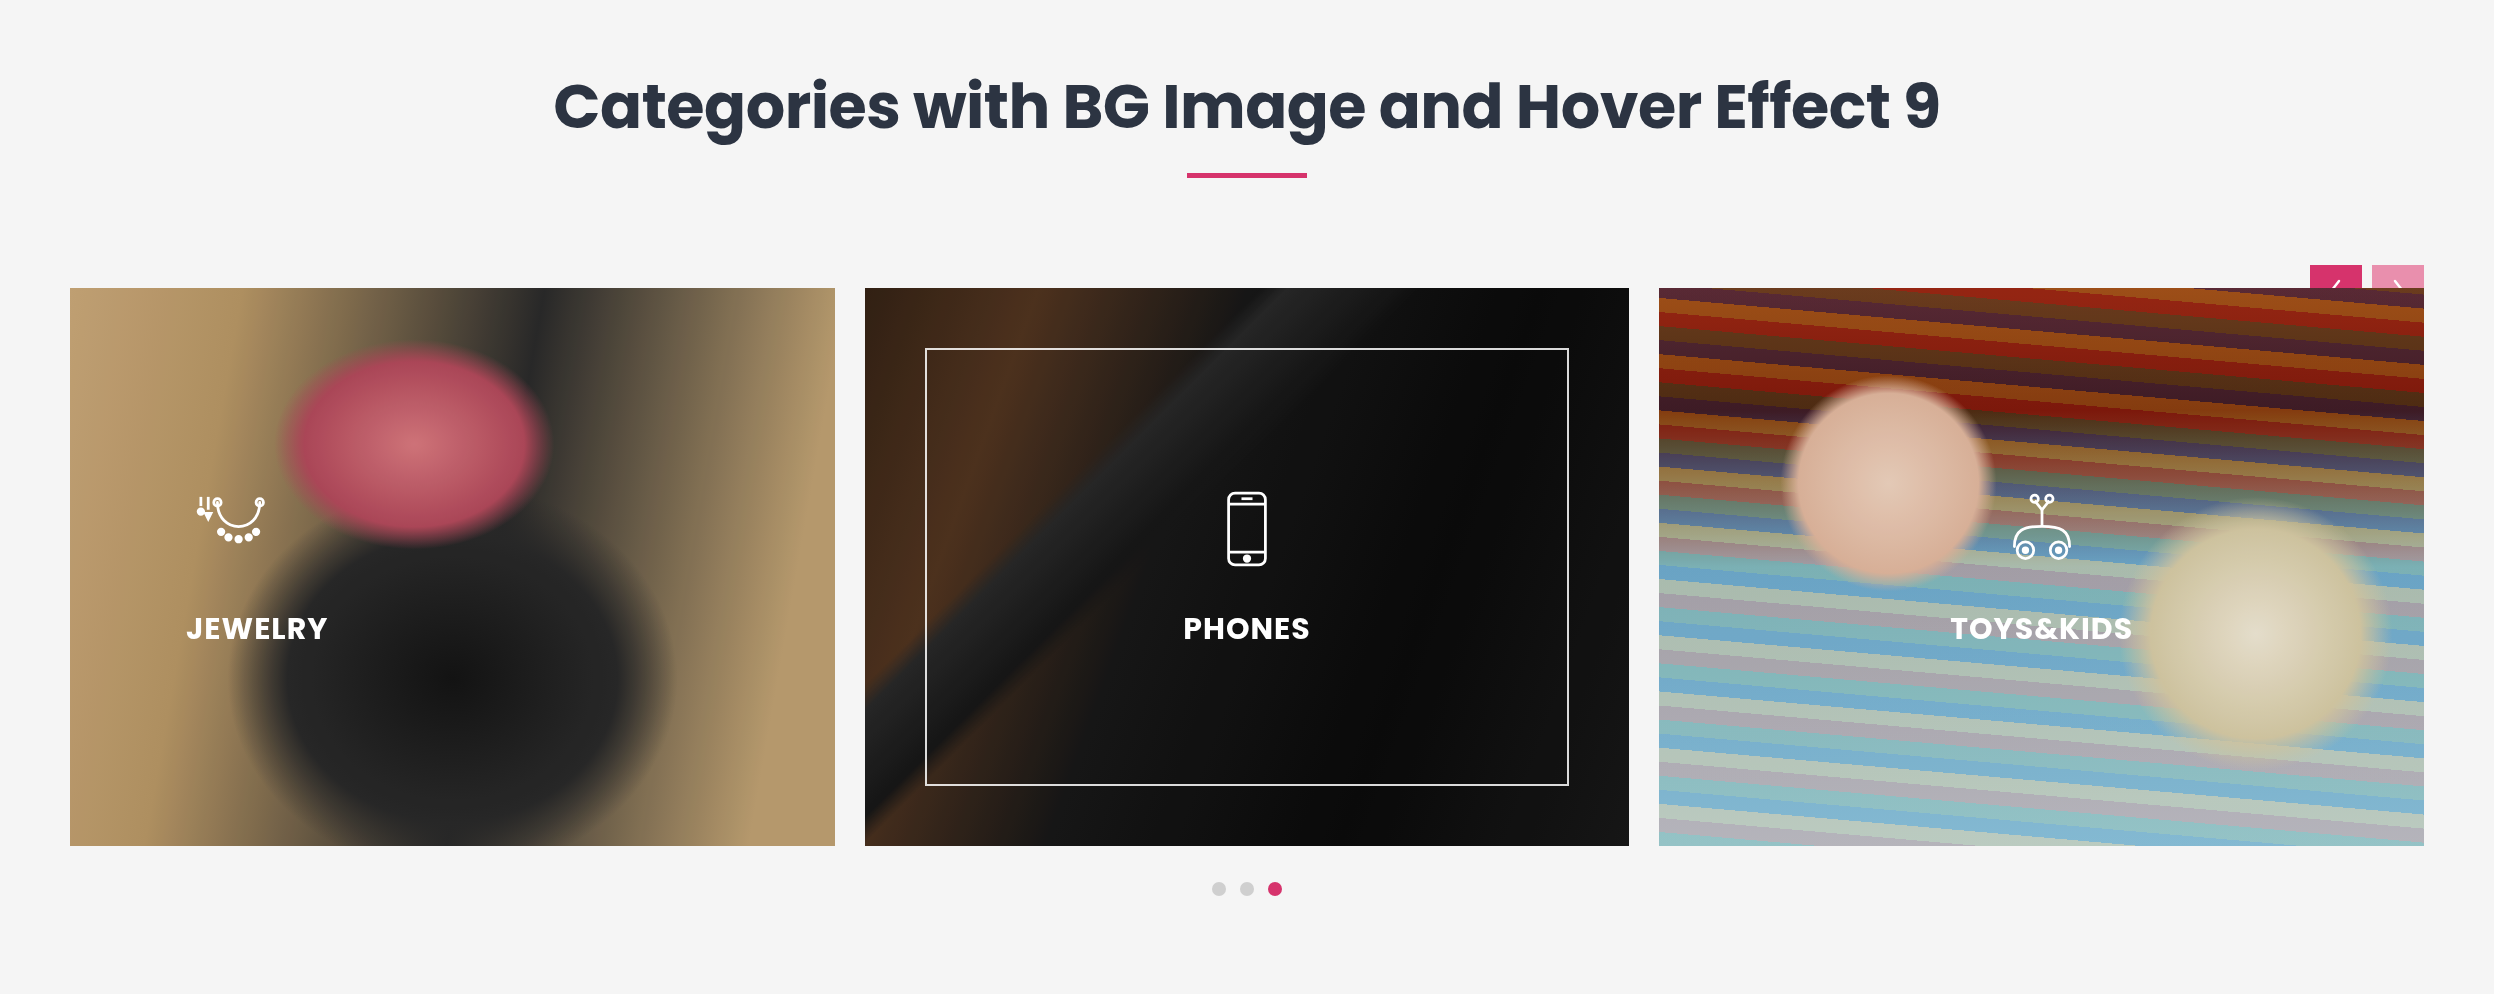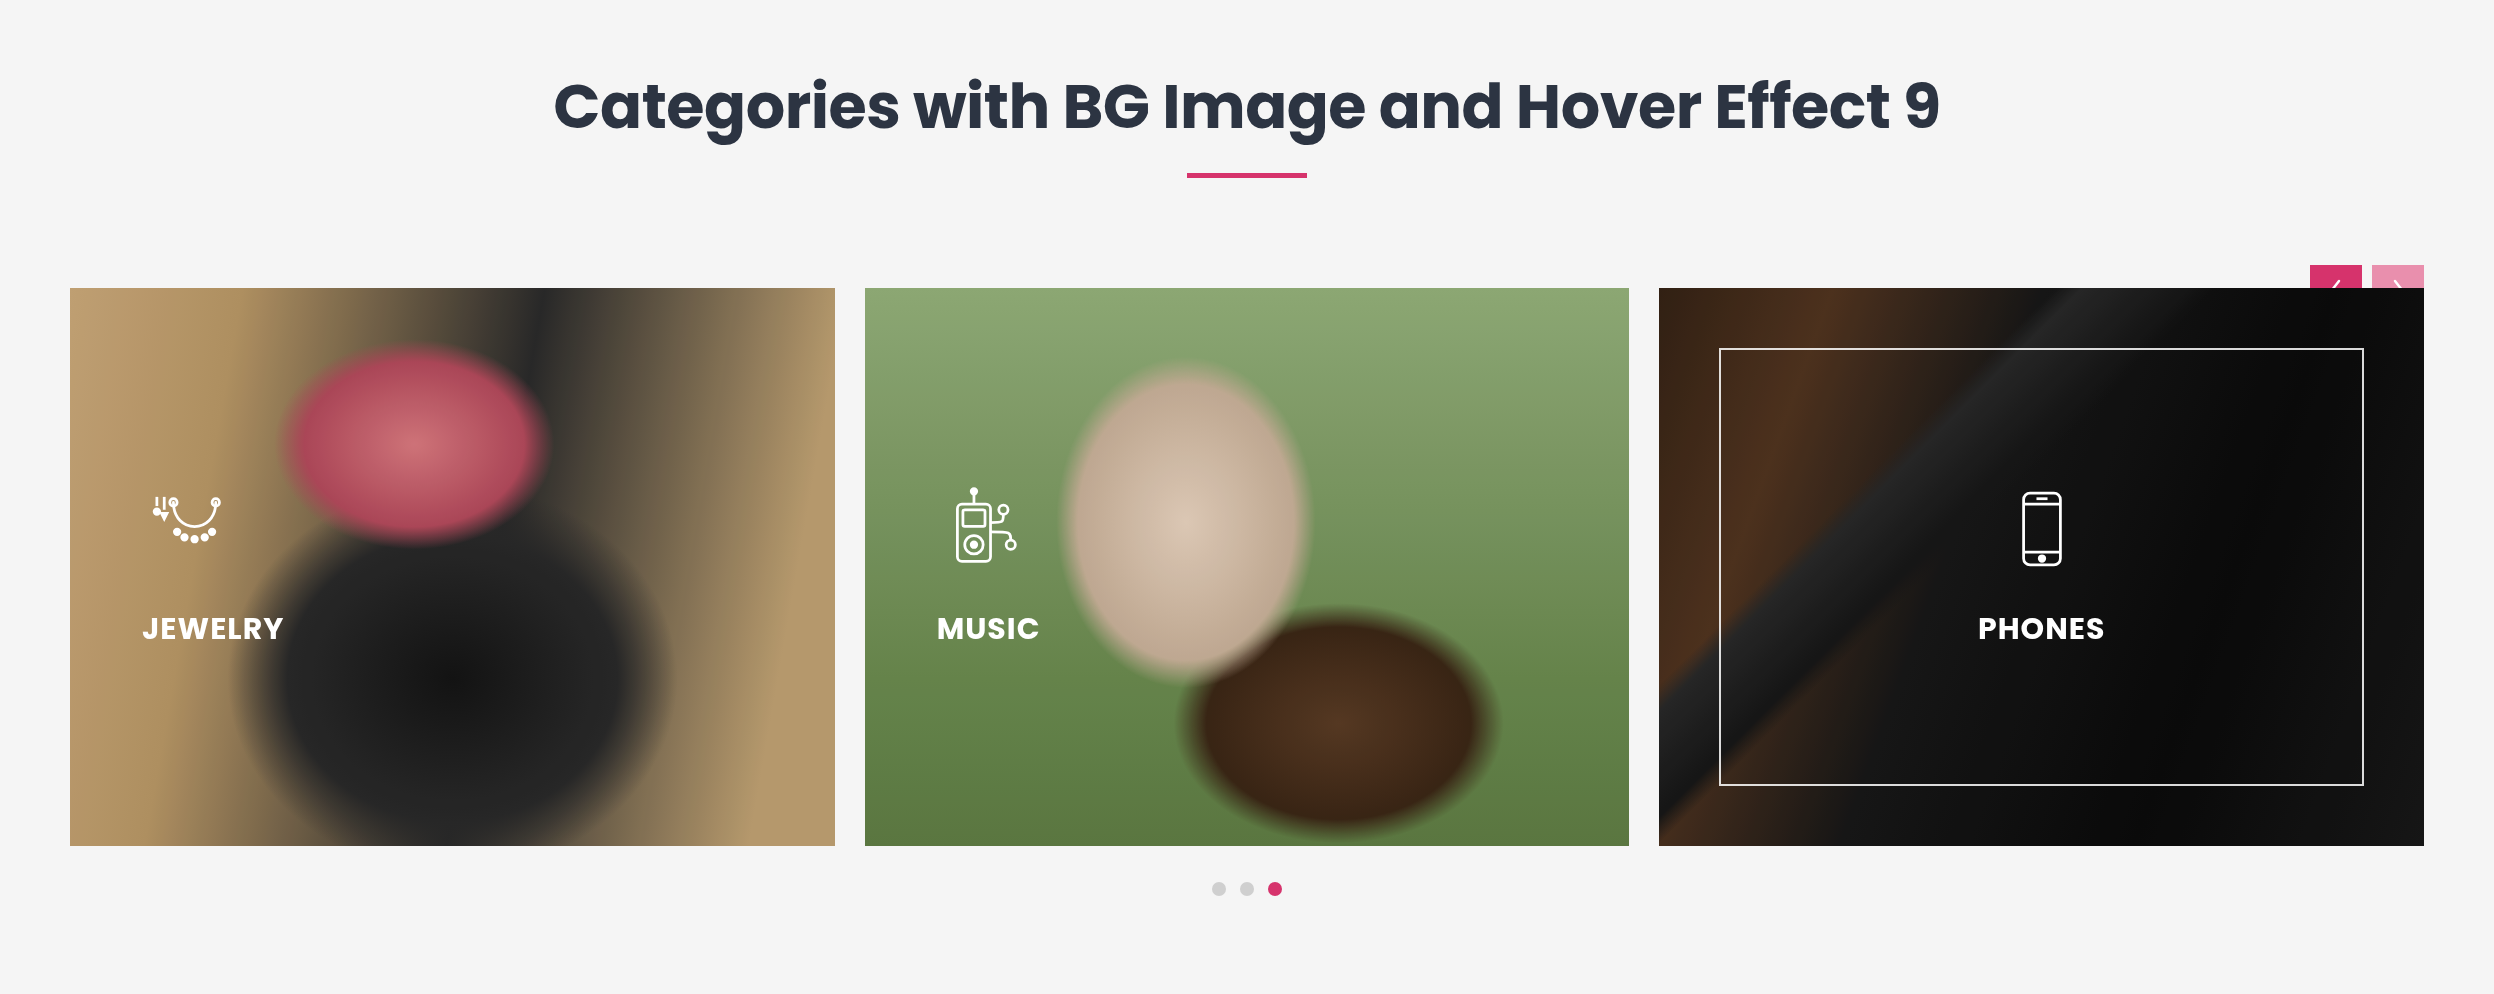--- a/index.html
+++ b/index.html
@@ -72,21 +72,21 @@
   inset: 0;
   background: rgba(0,0,0,0.05);
 }
 .card-content {
   position: absolute;
   inset: 0;
   display: flex;
   flex-direction: column;
   align-items: flex-start;
   justify-content: center;
-  padding-left: 72px;
+  padding-left: 116px;
   color: #fff;
   z-index: 2;
 }
 .card-content-center {
   align-items: center;
   padding-left: 0;
 }
 .card.active {
   background: #0a0d12;
 }
@@ -197,60 +197,59 @@
             <line x1="14" y1="14" x2="14" y2="24"></line>
               <circle cx="14" cy="30" r="3" fill="#fff"></circle>
             <line x1="22" y1="14" x2="22" y2="28"></line>
               <path d="M19 32 L22 38 L25 32 Z" fill="#fff"></path>
           </svg>
         </div>
         <div class="card-label">JEWELRY</div>
       </div>
     </div>
 
-    <div class="card">
-      <div class="card-bg bg-music"></div>
-      <div class="card-overlay"></div>
-      <div class="card-content">
-        <div class="icon-wrap">
-          <svg viewBox="0 0 100 100" width="92" height="92" fill="none" stroke="#fff" stroke-width="3">
-            <rect x="20" y="22" width="36" height="62" rx="5"></rect>
-            <rect x="26" y="28" width="24" height="18" rx="2"></rect>
-            <circle cx="38" cy="66" r="10"></circle>
-              <circle cx="38" cy="66" r="3" fill="#fff"></circle>
-            <line x1="38" y1="22" x2="38" y2="10"></line>
-              <circle cx="38" cy="8" r="3" fill="#fff"></circle>
-            <path d="M56 42 C70 42 70 42 70 32"></path>
-              <circle cx="70" cy="28" r="5"></circle>
-            <path d="M56 52 C78 52 78 52 78 62"></path>
-              <circle cx="78" cy="66" r="5"></circle>
-          </svg>
-        </div>
-        <div class="card-label">MUSIC</div>
-      </div>
-    </div>
 
     <div class="card active">
       <div class="card-bg bg-phones"></div>
       <div class="card-overlay"></div>
       <div class="active-border"></div>
       <div class="card-content card-content-center">
         <div class="icon-wrap">
           <svg viewBox="0 0 100 100" width="92" height="92" fill="none" stroke="#fff" stroke-width="3">
             <rect x="30" y="10" width="40" height="78" rx="7"></rect>
             <line x1="30" y1="22" x2="70" y2="22"></line>
             <line x1="30" y1="74" x2="70" y2="74"></line>
             <circle cx="50" cy="81" r="3" fill="#fff"></circle>
             <line x1="44" y1="16" x2="56" y2="16"></line>
           </svg>
         </div>
         <div class="card-label">PHONES</div>
       </div>
     </div>
 
+    <div class="card">
+      <div class="card-bg bg-toys"></div>
+      <div class="card-overlay"></div>
+      <div class="card-content card-content-center">
+        <div class="icon-wrap">
+          <svg viewBox="0 0 100 100" width="92" height="92" fill="none" stroke="#fff" stroke-width="3">
+            <path d="M20 68 C20 50 30 46 50 46 C70 46 80 50 80 68" stroke-linecap="round"></path>
+            <circle cx="32" cy="72" r="9"></circle>
+              <circle cx="68" cy="72" r="9"></circle>
+            <circle cx="32" cy="72" r="2.5" fill="#fff"></circle>
+              <circle cx="68" cy="72" r="2.5" fill="#fff"></circle>
+            <line x1="50" y1="46" x2="50" y2="28"></line>
+            <path d="M42 18 L50 28 L58 18"></path>
+            <circle cx="42" cy="16" r="4"></circle>
+              <circle cx="58" cy="16" r="4"></circle>
+          </svg>
+        </div>
+        <div class="card-label">TOYS&amp;KIDS</div>
+      </div>
+    </div>
 
   </div>
 
   <div class="dots">
     <button class="dot"></button>
     <button class="dot"></button>
     <button class="dot active"></button>
   </div>
 </div>
 

